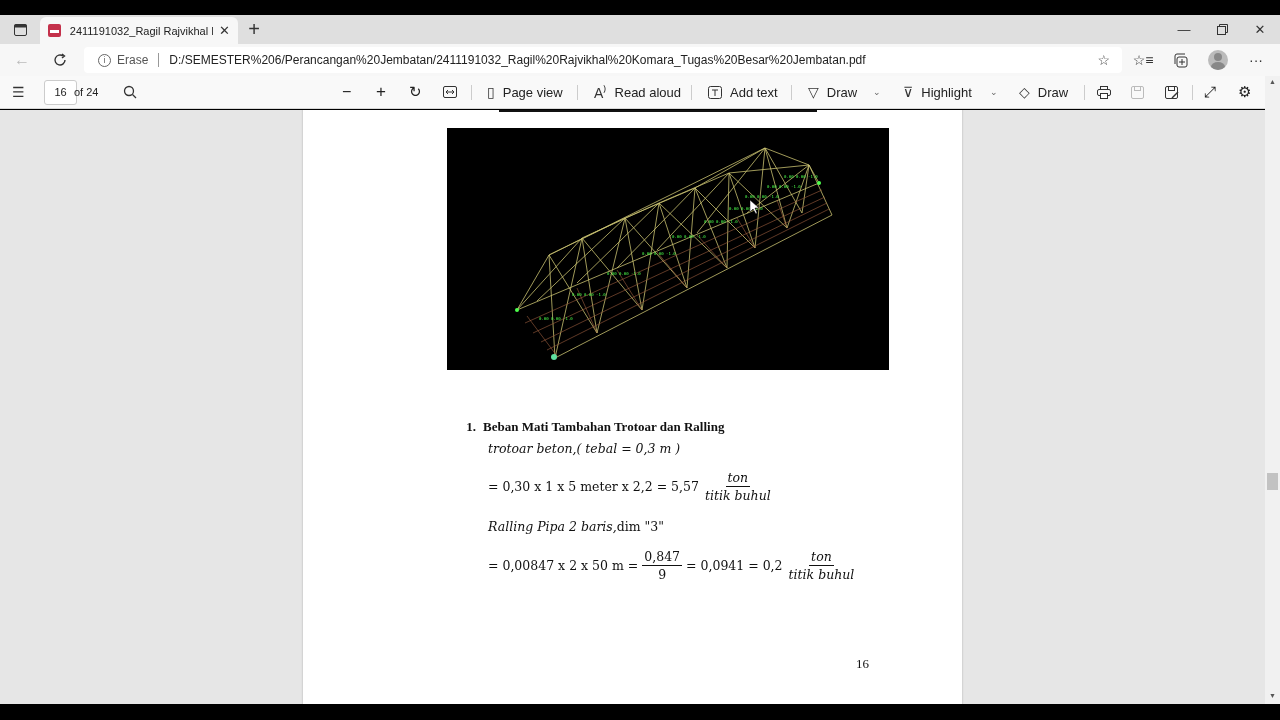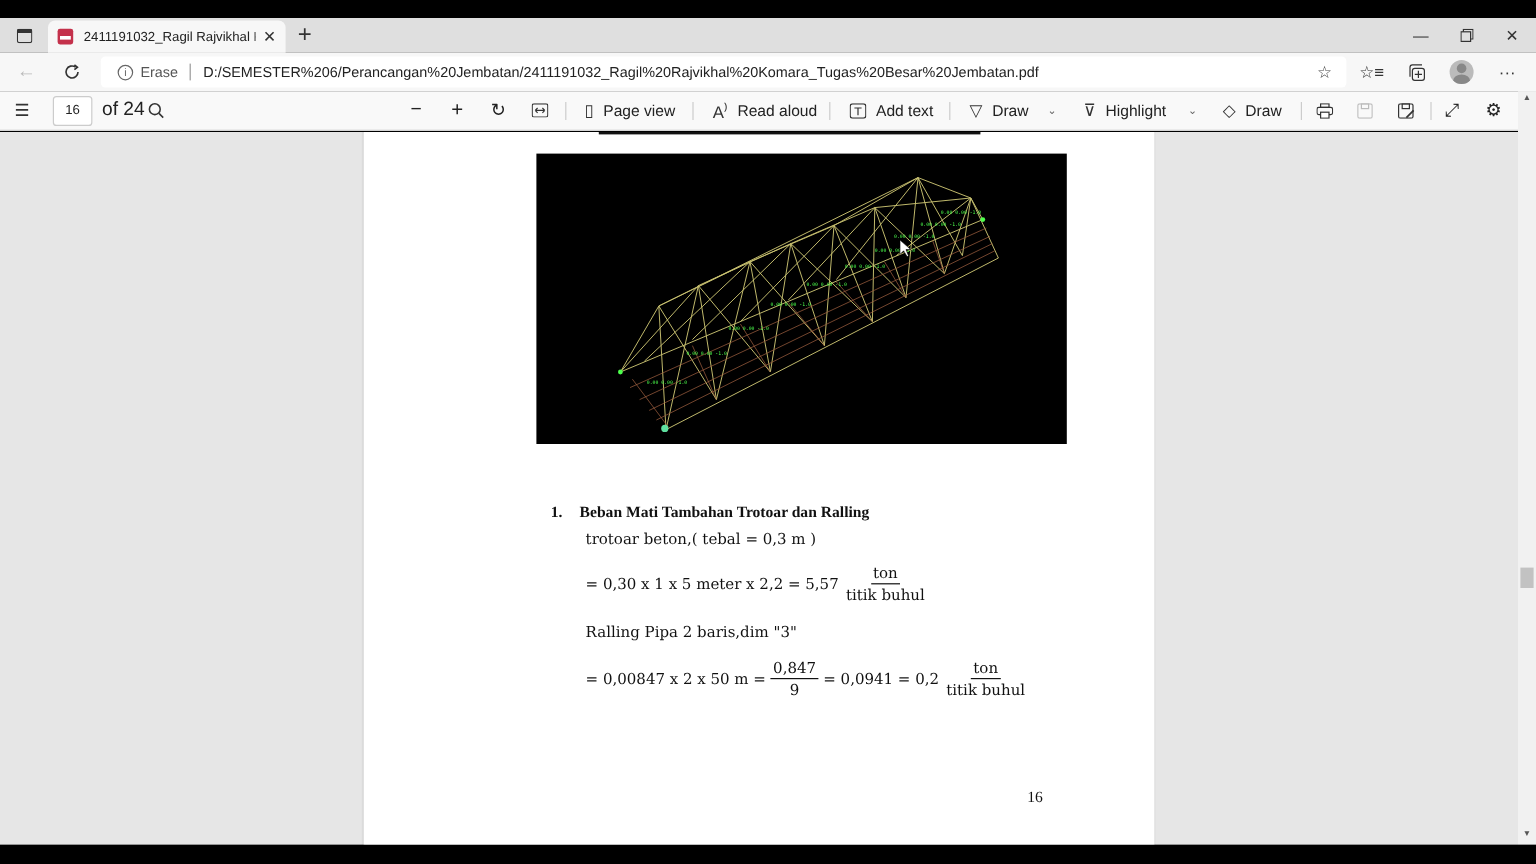--- a/index.html
+++ b/index.html
@@ -25,28 +25,28 @@
   .rbtn { position: absolute; top: 44px; width: 30px; height: 32px; display: flex; align-items: center; justify-content: center; color: #333; font-size: 14px; }
   .avatar { width: 20px; height: 20px; border-radius: 50%; background: #bbb; position: relative; overflow: hidden; }
   .avatar::before { content: ""; position: absolute; left: 6px; top: 3px; width: 8px; height: 8px; border-radius: 50%; background: #888; }
   .avatar::after { content: ""; position: absolute; left: 3px; top: 12px; width: 14px; height: 10px; border-radius: 50%; background: #888; }
   .pdfbar { position: absolute; left: 0; top: 76px; width: 1280px; height: 33px; background: #f9f9f9; border-bottom: 1px solid #d8d8d8; }
   .pb-item { position: absolute; top: 0; height: 32px; display: flex; align-items: center; font-size: 13px; color: #222; }
   .pb-item .ic { font-size: 14px; color: #333; margin-right: 8px; }
   .pagebox { position: absolute; left: 44px; top: 4px; width: 33px; height: 25px; border: 1px solid #ccc; border-radius: 3px; background: #fff; font-size: 11px; color: #222; text-align: center; line-height: 23px; }
   .vsep { position: absolute; top: 9px; width: 1px; height: 15px; background: #ccc; }
   .chev { font-size: 9px; color: #666; }
-  .viewer { position: absolute; left: 0; top: 110px; width: 1265px; height: 594px; background: #e6e6e6; overflow: hidden; }
+  .viewer { position: absolute; left: 0; top: 110px; width: 1265px; height: 594px; background: #e6e6e6; overflow: hidden; text-align: center; }
   .page { position: absolute; left: 303px; top: -10px; width: 659px; height: 610px; background: #fff; box-shadow: 0 0 2px rgba(0,0,0,0.25); }
   .topline { position: absolute; left: 196px; top: 9px; width: 318px; height: 3px; background: #111; }
   .figure { position: absolute; left: 144px; top: 28px; width: 442px; height: 242px; background: #000; }
   .heading { position: absolute; left: 156px; top: 319px; font-family: "Liberation Serif", serif; font-weight: bold; font-size: 13px; color: #111; }
   .heading .num { display: inline-block; width: 24px; }
   .math { position: absolute; left: 185px; font-family: "DejaVu Serif", serif; font-size: 12.5px; color: #111; display: flex; align-items: center; white-space: nowrap; }
-  .it { }
+  .it { font-style: italic; }
   .frac { display: inline-flex; flex-direction: column; align-items: center; margin: 0 4px; }
   .frac .n { padding: 0 2px 1px; border-bottom: 1px solid #111; }
   .frac .d { padding: 1px 2px 0; }
   .pagenum { position: absolute; left: 553px; top: 556px; font-family: "Liberation Serif", serif; font-size: 13px; color: #111; }
   .vscroll { position: absolute; left: 1265px; top: 76px; width: 15px; height: 628px; background: #f1f1f1; }
   .vscroll .up, .vscroll .down { position: absolute; left: 0; width: 15px; height: 12px; font-size: 7px; color: #555; text-align: center; }
   .vscroll .up { top: 2px; } .vscroll .down { bottom: 0; }
   .vscroll .thumb { position: absolute; left: 2px; top: 397px; width: 11px; height: 17px; background: #c2c2c2; }
   .bottombar { position: absolute; left: 0; top: 704px; width: 1280px; height: 16px; background: #000; }
 </style>
@@ -109,21 +109,21 @@
   </div>
 <div class="rbtn" style="left:1241px">
     <span>···</span>
   </div>
 
 <div class="pdfbar">
   <div class="pb-item" style="left:12px">
       <span class="ic">☰</span>
     </div>
   <div class="pagebox">16</div>
-  <div class="pb-item" style="left:85px;font-size:16px">of 24</div>
+  <div class="pb-item" style="left:74px;font-size:11px">of 24</div>
   <div class="pb-item" style="left:123px">
     <svg width="14" height="14" viewBox="0 0 14 14">
         <circle cx="6" cy="6" r="4.5" fill="none" stroke="#333" stroke-width="1.3"></circle>
         <path d="M9.5 9.5L13 13" stroke="#333" stroke-width="1.3"></path>
       </svg>
   </div>
   <div class="pb-item" style="left:342px;font-size:16px">
       <span>−</span>
     </div>
   <div class="pb-item" style="left:376px;font-size:17px">

